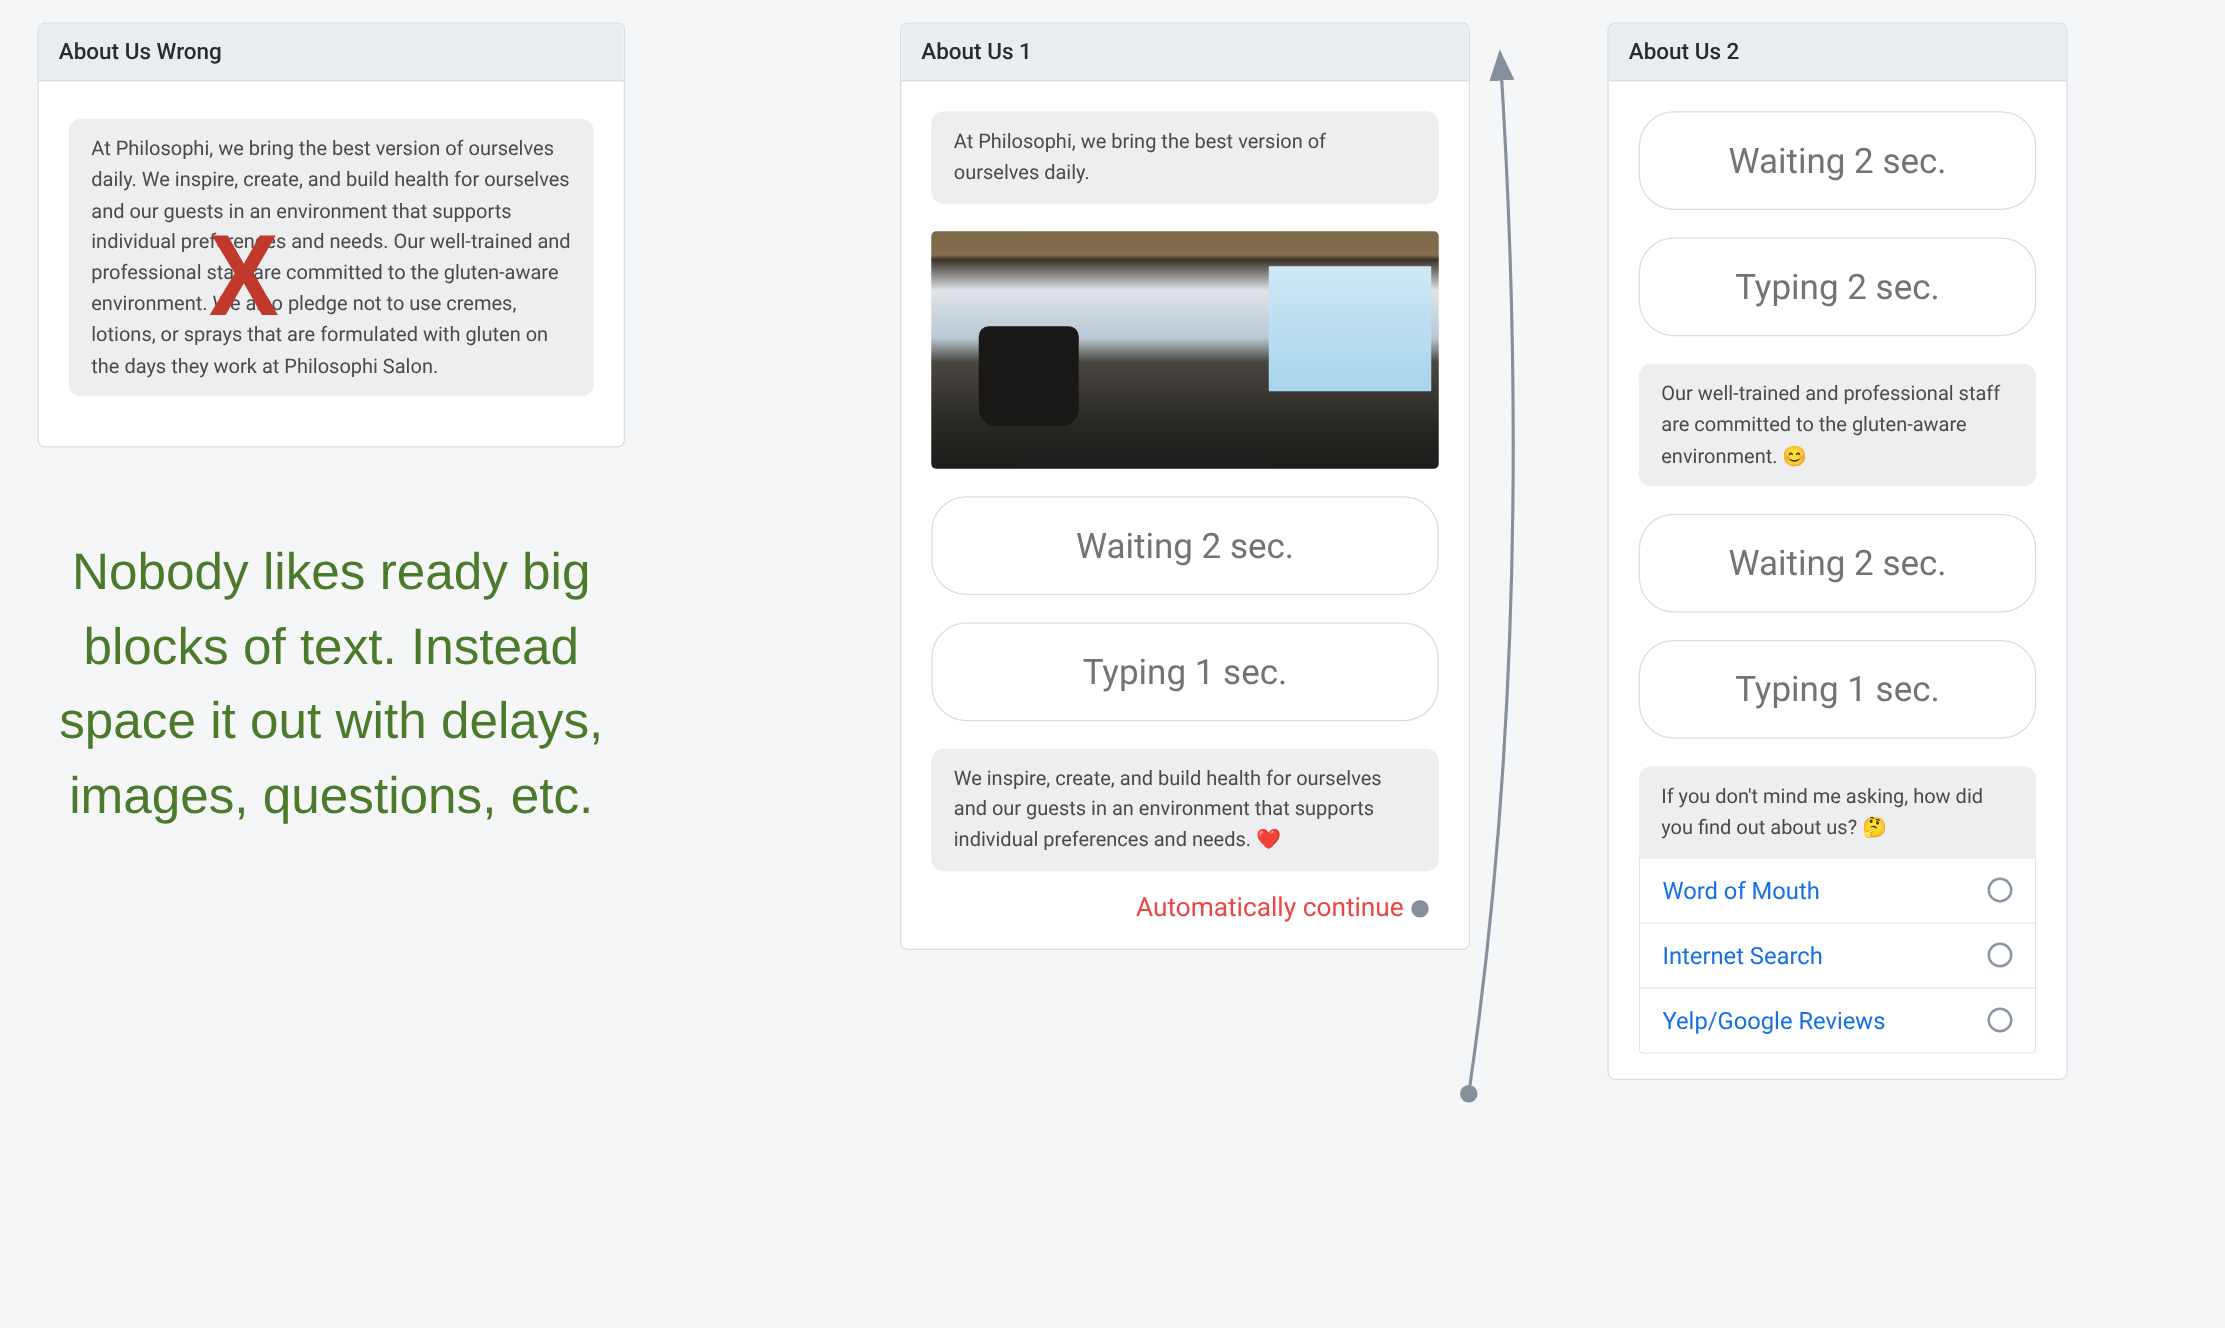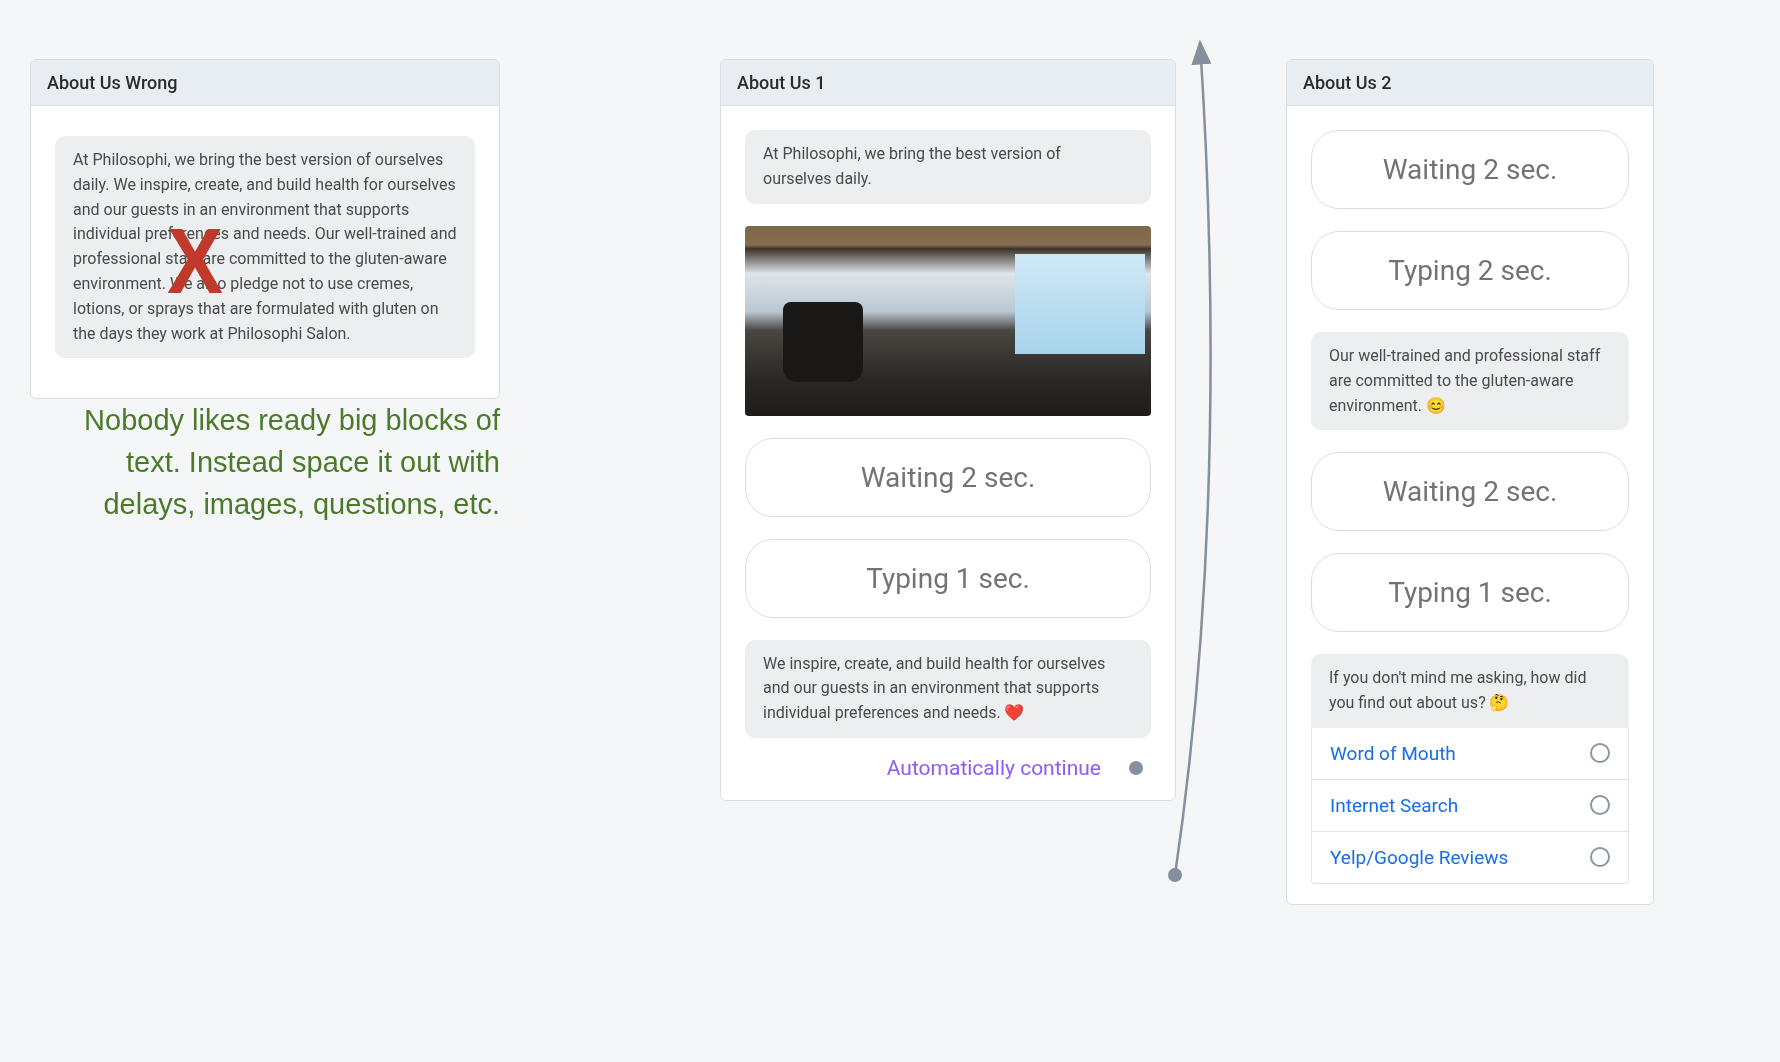--- a/index.html
+++ b/index.html
@@ -18,21 +18,20 @@
     .left-col {
       width: 470px;
       display: flex;
       flex-direction: column;
     }
     .panel {
       background: #fff;
       border: 1px solid #d9dde2;
       border-radius: 6px;
       overflow: hidden;
-      margin-top: 41px;
     }
     .panel-header {
       background: #e8edf2;
       border-bottom: 1px solid #d9dde2;
       padding: 12px 16px;
       font-size: 18px;
       color: #2b2b2b;
       font-weight: 500;
     }
     .panel-body {
@@ -59,24 +58,25 @@
       color: #c0392b;
       font-size: 84px;
       font-weight: 700;
       transform: scaleY(1.1);
       font-family: Arial, sans-serif;
       pointer-events: none;
     }
 
     .caption {
       color: #4a7a2a;
-      font-size: 29px;
+      font-size: 41px;
       line-height: 1.45;
-      text-align: right;
+      text-align: center;
       font-weight: 400;
+      margin-top: 70px;
       font-family: "Avenir Next", "Segoe UI", Helvetica, sans-serif;
     }
 
     .mid-col { width: 456px; }
     .right-col { width: 368px; }
 
     .salon-image {
       width: 100%;
       height: 190px;
       border-radius: 4px;
@@ -107,27 +107,27 @@
       border-radius: 28px;
       padding: 22px 18px;
       text-align: center;
       font-size: 28px;
       color: #737373;
       margin-bottom: 22px;
     }
 
     .continue-row {
       text-align: right;
-      color: #8b5cf6;
+      color: #ef4444;
       font-size: 21px;
       padding: 6px 8px 0 0;
       display: flex;
       justify-content: flex-end;
       align-items: center;
-      gap: 28px;
+      gap: 6px;
     }
     .continue-dot {
       width: 14px; height: 14px;
       border-radius: 50%;
       background: #868f9c;
     }
 
     .option-list {
       border: 1px solid #e0e3e8;
       border-radius: 4px;

